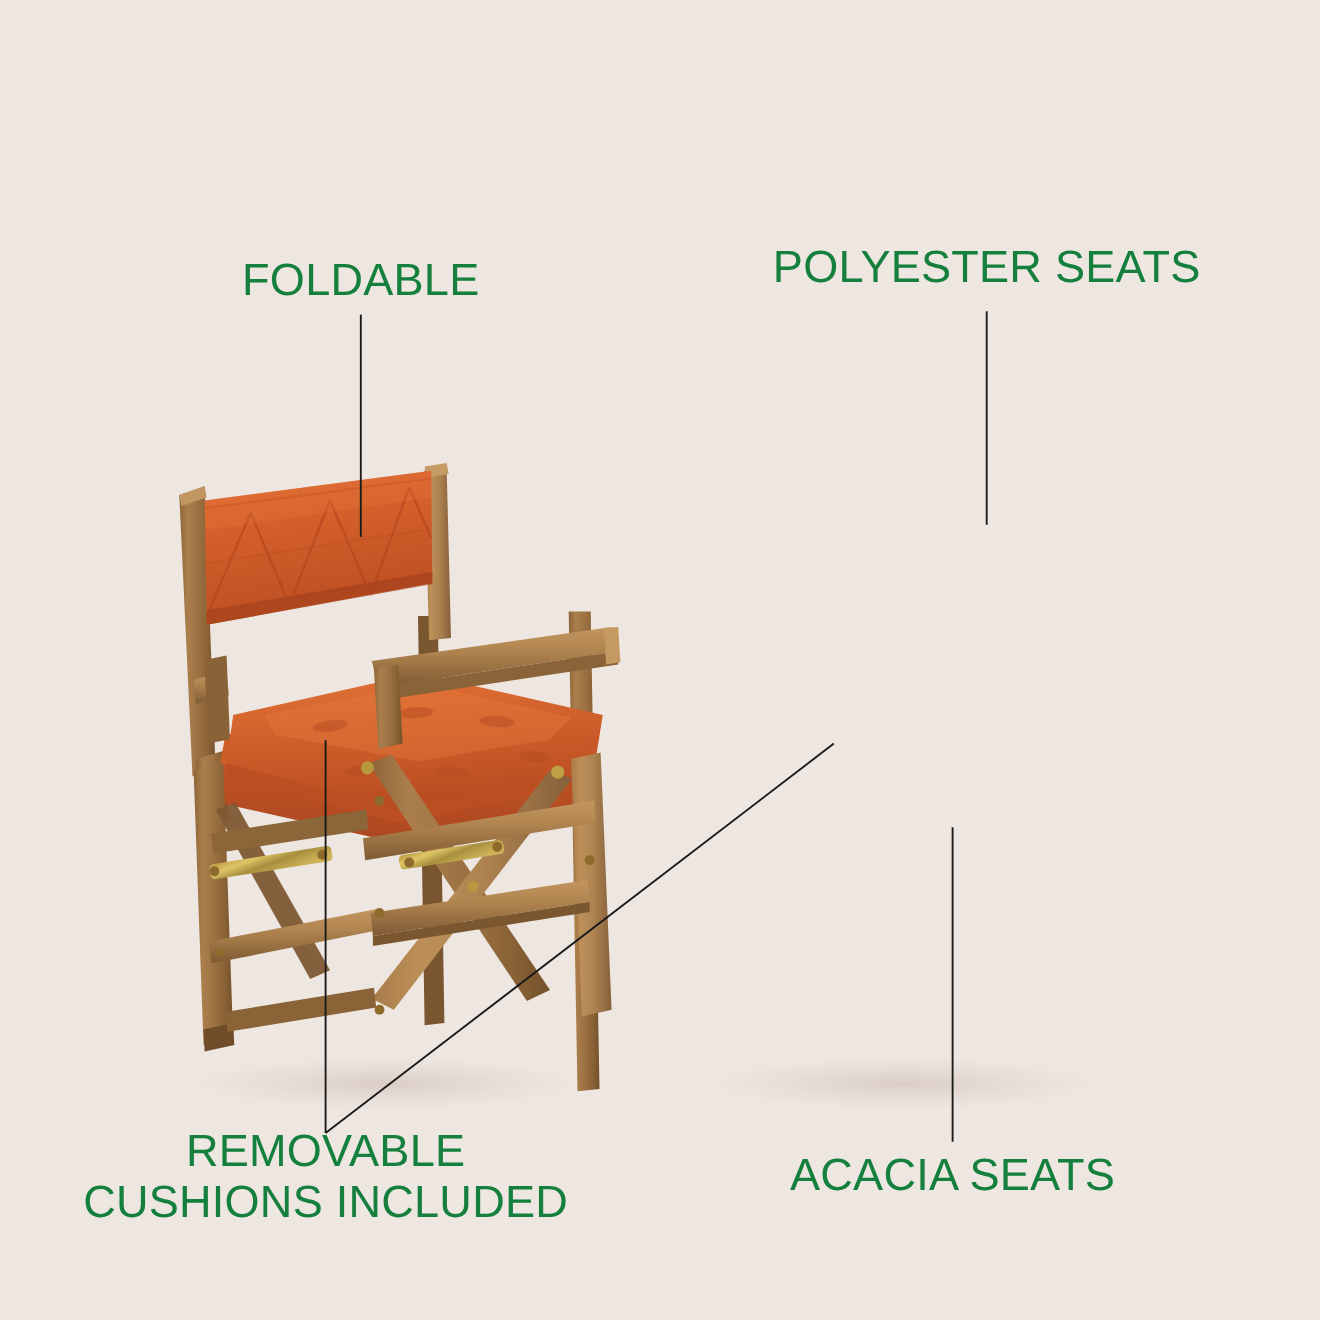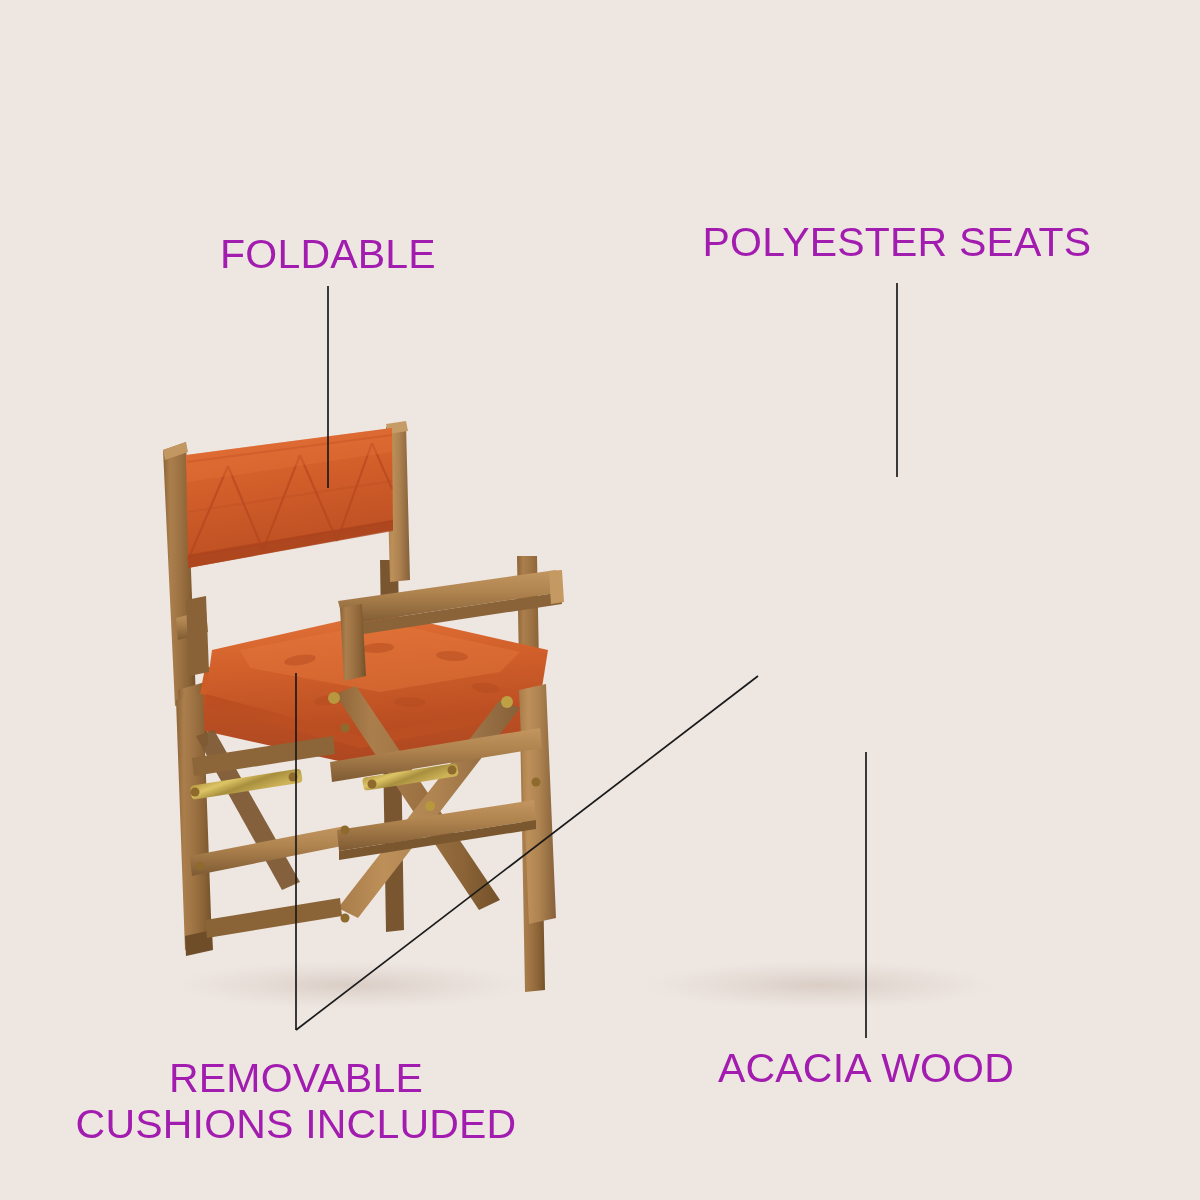--- a/index.html
+++ b/index.html
@@ -10,21 +10,21 @@
   #stage {
     position: relative;
     width: 1200px;
     height: 1200px;
     background: #ede6e1;
     overflow: hidden;
     font-family: "Liberation Sans", sans-serif;
   }
   .callout-label {
     position: absolute;
-    color: #a21caf;
+    color: #15803d;
     font-family: "Liberation Sans", sans-serif;
     font-weight: 400;
     font-size: 41px;
     letter-spacing: 0.2px;
     white-space: nowrap;
     line-height: 1.12;
     text-align: center;
   }
   .callout-label.two-line { white-space: normal; }
   #svg-scene {
@@ -274,20 +274,20 @@
       <line x1="296" y1="1030" x2="296" y2="673"></line>
       <line x1="296" y1="1030" x2="758" y2="676"></line>
       <line x1="866" y1="1038" x2="866" y2="752"></line>
     </g>
   </svg>
 
   <div class="callout-label" id="lbl-foldable" style="left:0; width:656px; top:232px;">FOLDABLE</div>
 
   <div class="callout-label" id="lbl-polyester" style="left:597px; width:600px; top:220px;">POLYESTER SEATS</div>
 
-  <div class="callout-label two-line" id="lbl-removable" style="left:0; width:592px; top:1056px;">
+  <div class="callout-label two-line" id="lbl-removable" style="left:0; width:592px; top:1024px;">
     <div>REMOVABLE</div>
     <div>CUSHIONS INCLUDED</div>
   </div>
 
-  <div class="callout-label" id="lbl-acacia" style="left:566px; width:600px; top:1046px;">ACACIA WOOD</div>
+  <div class="callout-label" id="lbl-acacia" style="left:566px; width:600px; top:1046px;">ACACIA SEATS</div>
 
 </div>
 
 </body></html>

